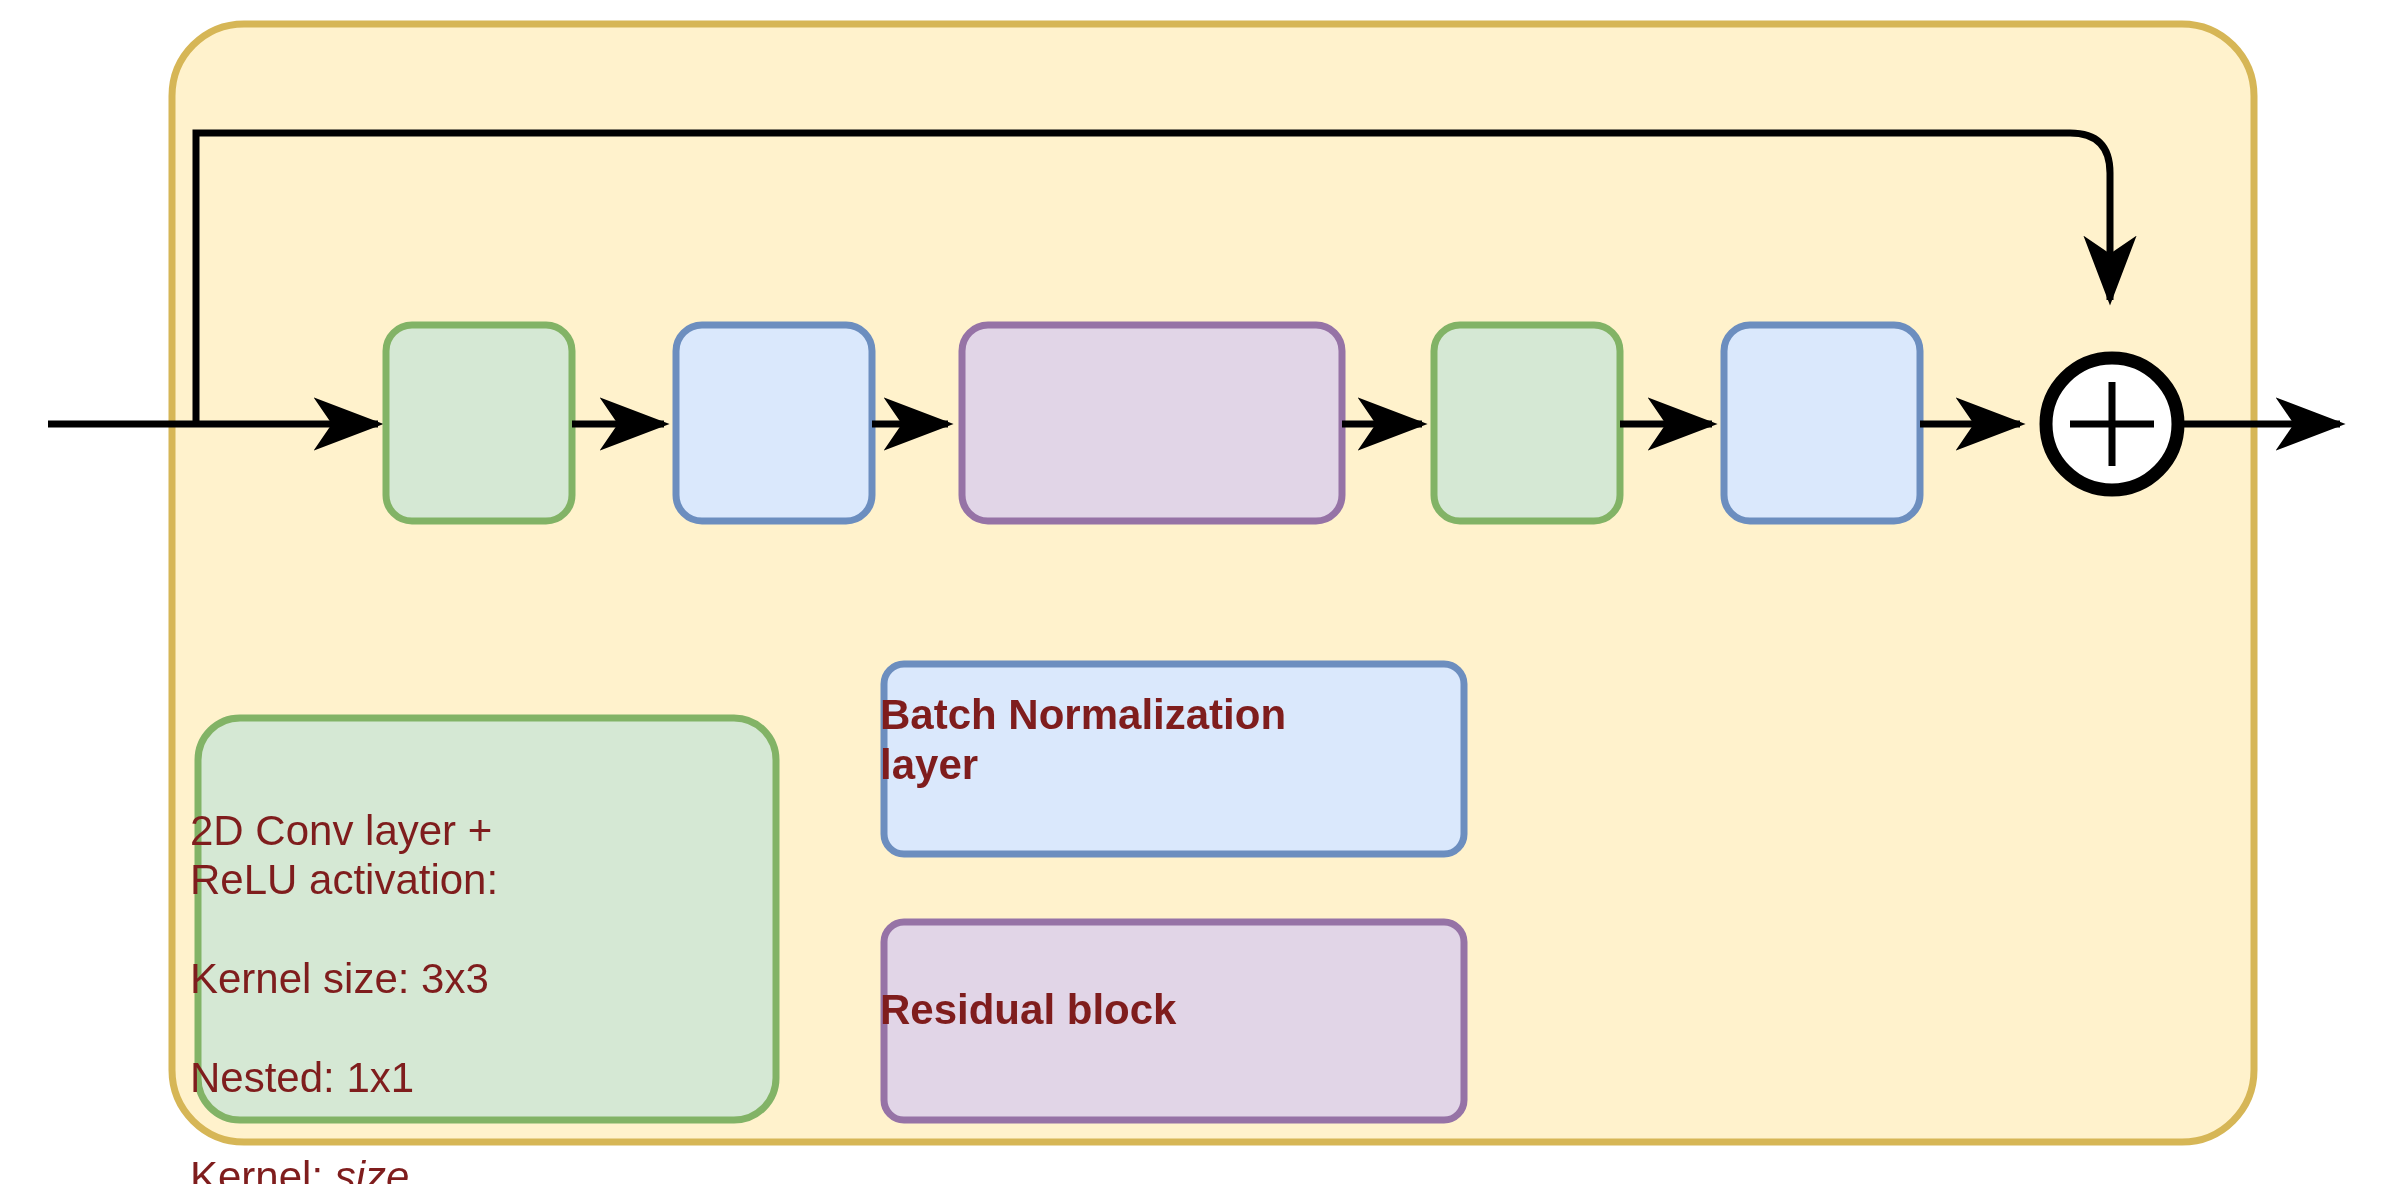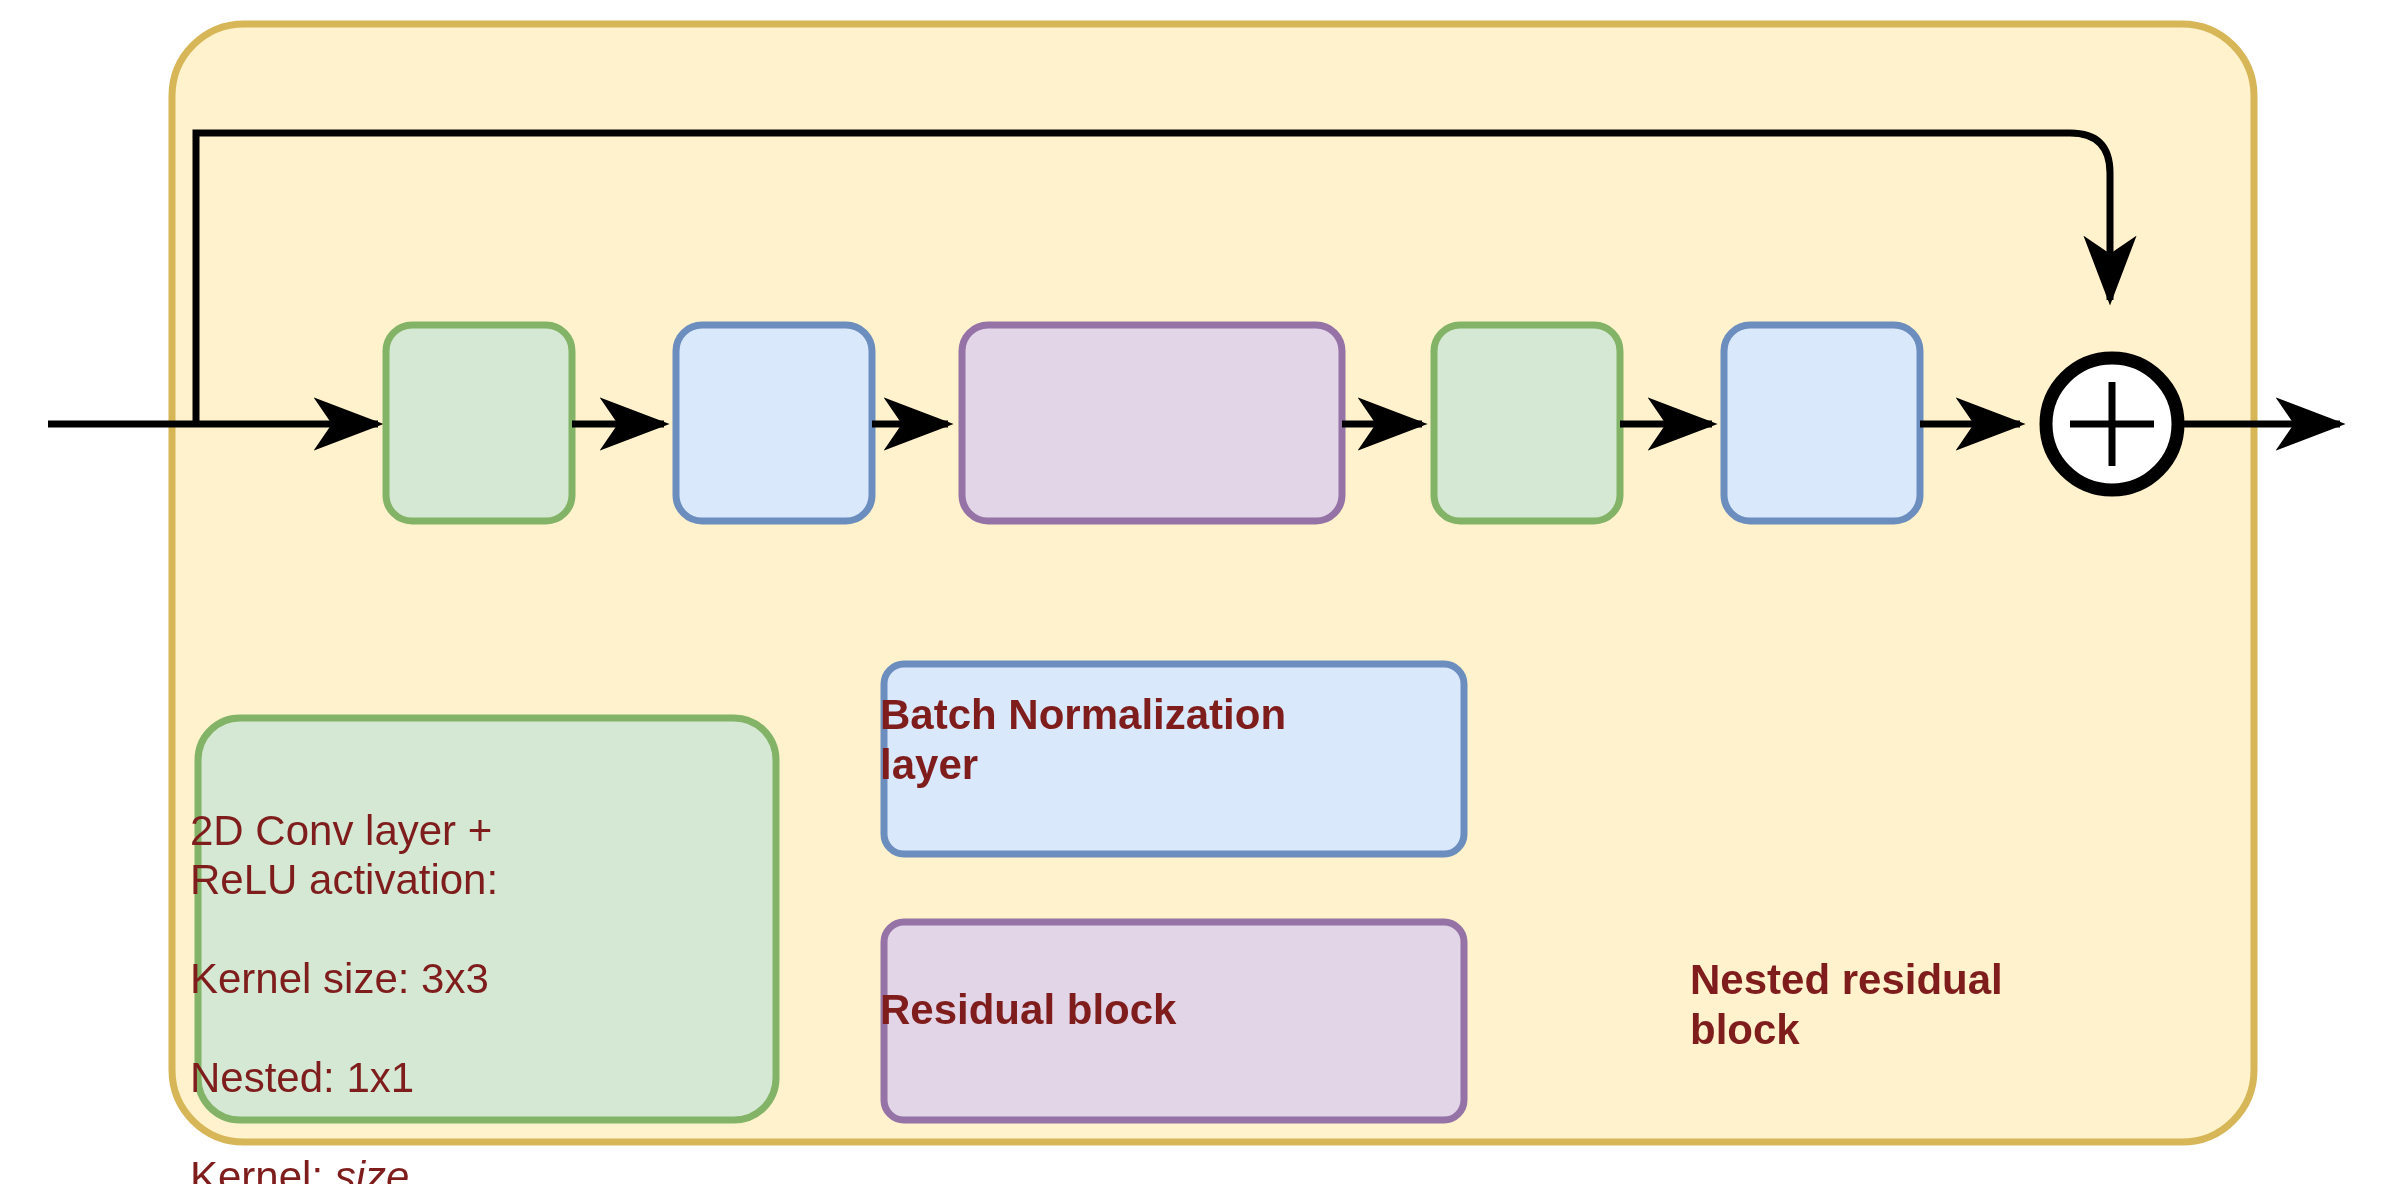--- a/index.html
+++ b/index.html
@@ -139,15 +139,14 @@
     <span class="row">Kernel size: 3x3</span>
     <span class="row">Nested: 1x1</span>
     <span class="row"><span>Kernel: </span><span class="ital">size</span></span>
   </div>
 
   <div class="lbl legend-bn">Batch Normalization
 layer</div>
 
   <div class="lbl legend-res">Residual block</div>
 
-  <div class="lbl nested-label">Nested residual block</div>
 
 </div>
 
 </body></html>

